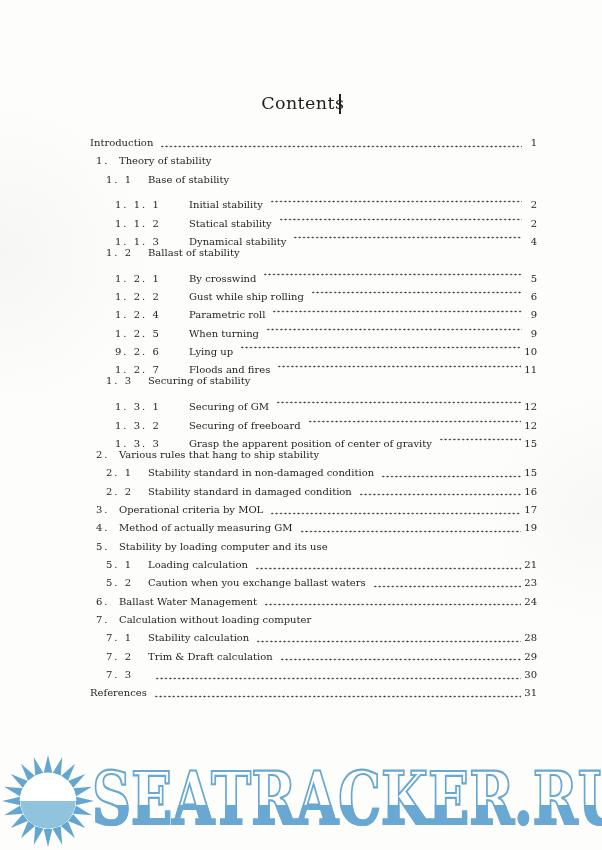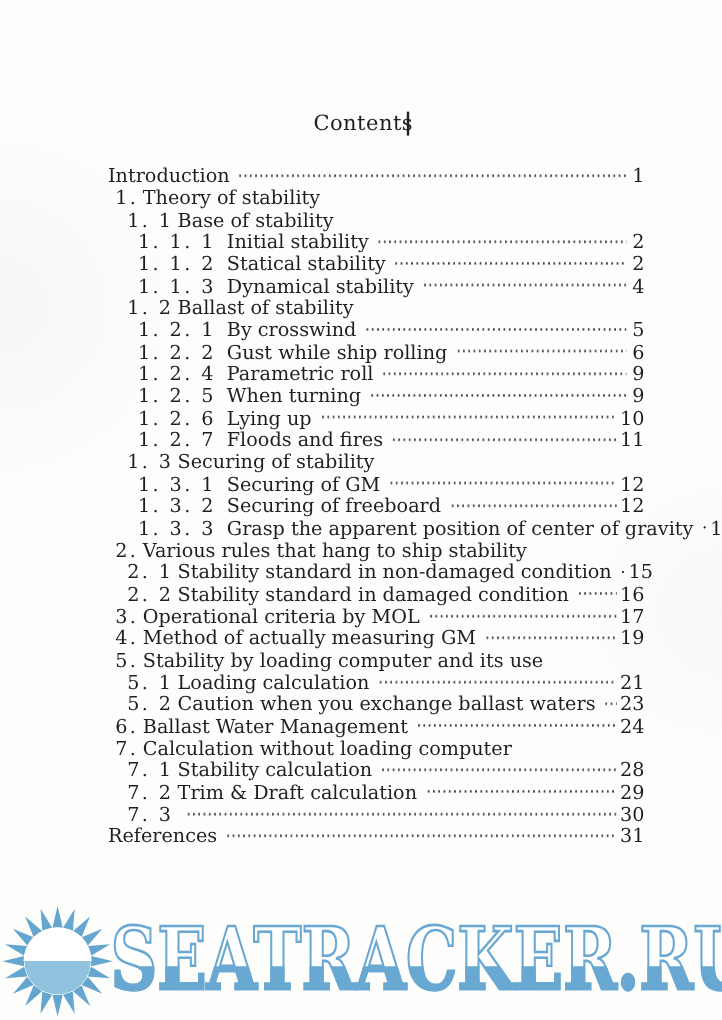--- a/index.html
+++ b/index.html
@@ -20,27 +20,27 @@
   .title-wrap { position:absolute; top:93px; left:0; width:100%; text-align:center; }
   .page-title { font-size:17.5px; letter-spacing:0.4px; }
   .cursor-mark {
     display:inline-block; width:1.5px; height:20px; background:#222;
     margin-left:-5px; vertical-align:-5px;
   }
 
   .toc { position:absolute; left:90px; top:137px; width:447px; }
   .row {
     display:flex; align-items:baseline; height:18.35px;
-    font-size:16px; white-space:nowrap;
+    font-size:10px; white-space:nowrap;
   }
   .num   { flex:0 0 auto; letter-spacing:2px; }
   .label { flex:0 1 auto; }
   .lv1 { padding-left:6px;  } .lv1 .num { min-width:23px; }
   .lv2 { padding-left:16px; } .lv2 .num { min-width:42px; }
-  .lv3 { padding-left:25px; } .lv3 .num { min-width:74px; }
+  .lv3 { padding-left:25px;align-items:flex-end; } .lv3 .num { min-width:74px; }
   .leader {
     flex:1 1 0; min-width:4px; align-self:center; height:9px;
     margin:0 3px 0 7px;
     background-image:radial-gradient(circle, #3c3c3c 0.8px, rgba(0,0,0,0) 1.1px);
     background-size:4.4px 9px; background-position:left 55%; background-repeat:repeat-x;
   }
   .pageno { flex:0 0 auto; min-width:12px; text-align:right; }
 
   .watermark { position:absolute; left:0; top:750px; width:532px; height:100px; }
   .sun { position:absolute; left:1px; top:4px; width:94px; height:94px; }
@@ -133,21 +133,21 @@
     </div>
 
     <div class="row lv3">
       <span class="num">1. 2. 5</span>
       <span class="label">When turning</span>
       <span class="leader"></span>
       <span class="pageno">9</span>
     </div>
 
     <div class="row lv3">
-      <span class="num">1. 2. 6</span>
+      <span class="num">9. 2. 6</span>
       <span class="label">Lying up</span>
       <span class="leader"></span>
       <span class="pageno">10</span>
     </div>
 
     <div class="row lv3">
       <span class="num">1. 2. 7</span>
       <span class="label">Floods and fires</span>
       <span class="leader"></span>
       <span class="pageno">11</span>

